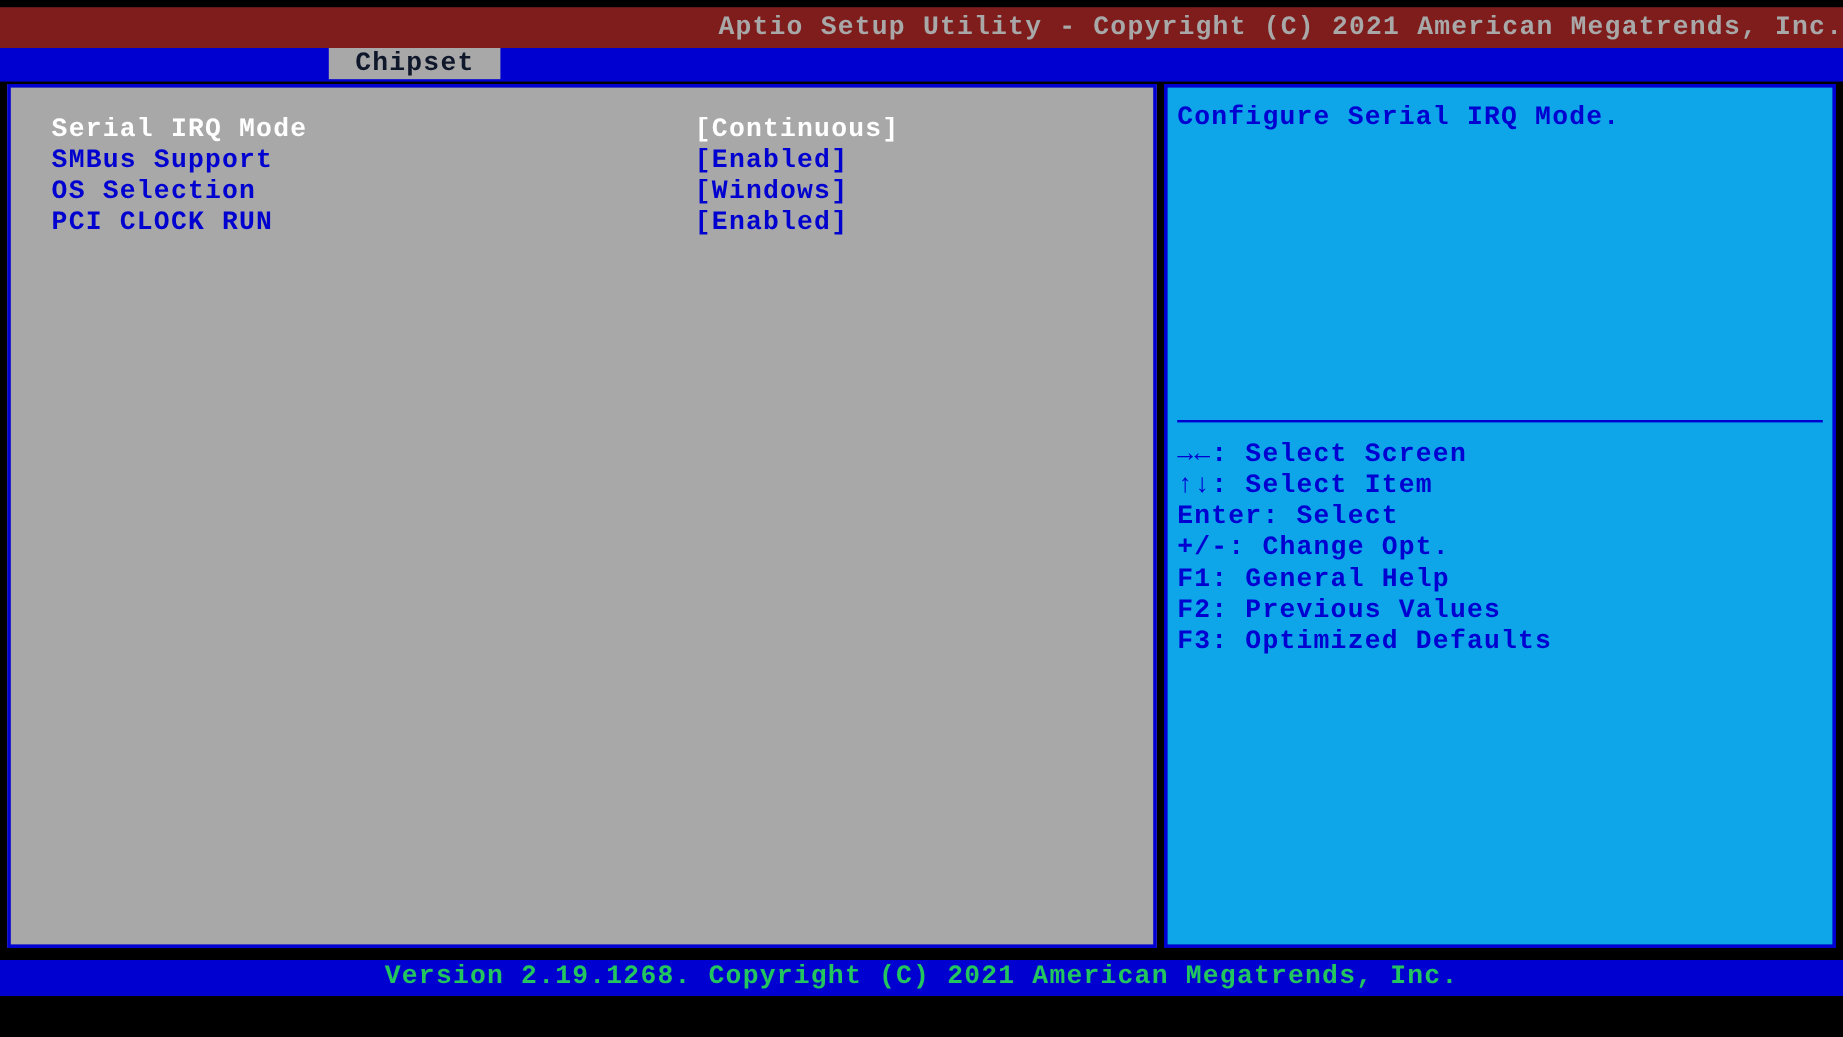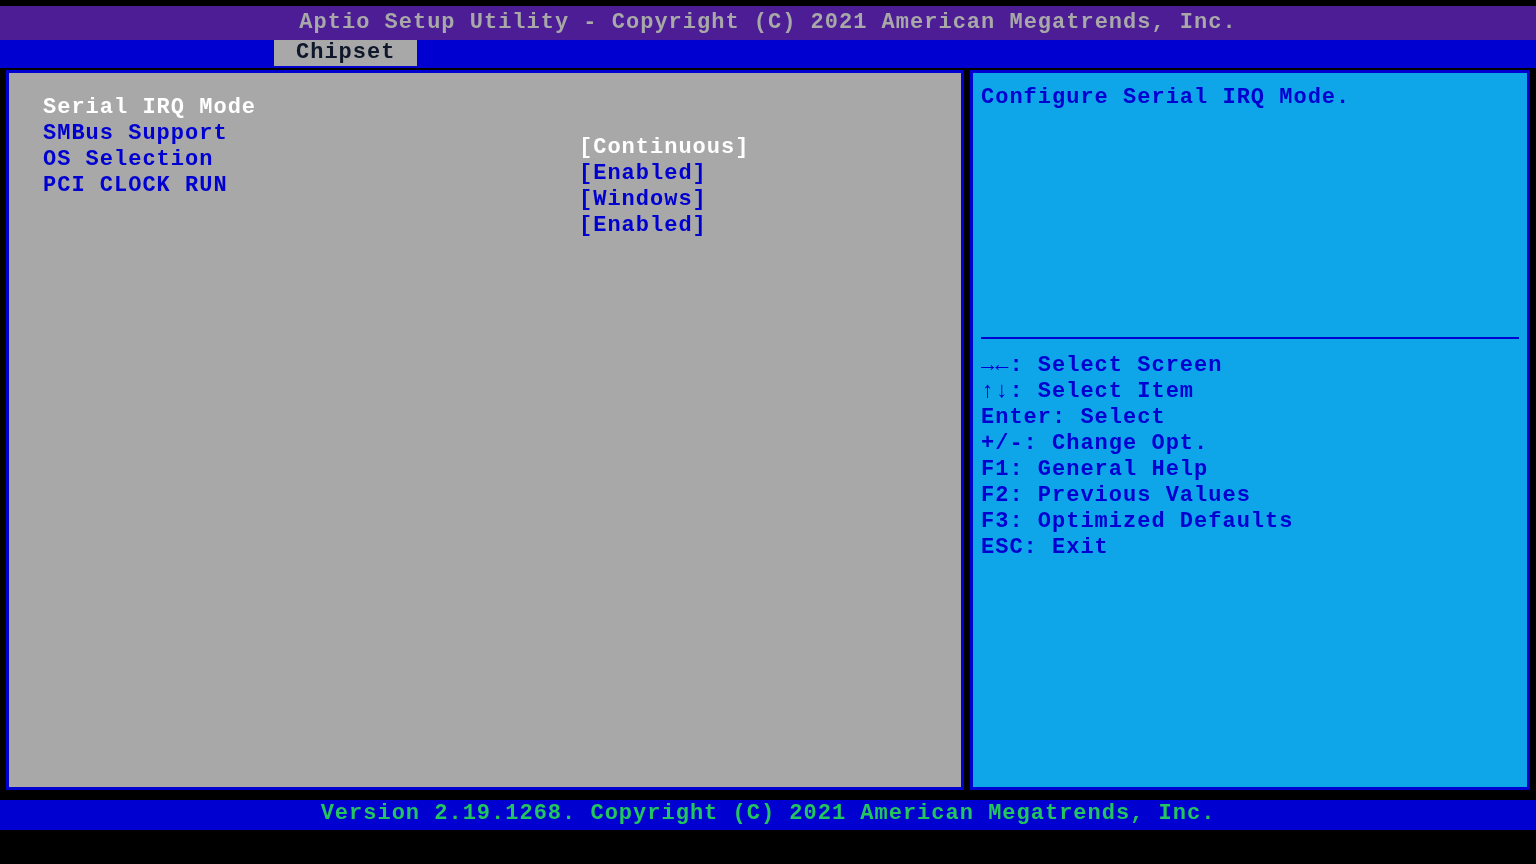--- a/index.html
+++ b/index.html
@@ -7,23 +7,23 @@
       width: 1536px;
       height: 864px;
       background: #000;
       font-family: 'Courier New', monospace;
       font-size: 22px;
       font-weight: bold;
       overflow: hidden;
       letter-spacing: 1px;
     }
     .header-bar {
-      background: #4c1d95;
+      background: #7f1d1d;
       color: #a8a8a8;
-      text-align: center;
+      text-align: right;
       height: 34px;
       line-height: 34px;
       margin-top: 6px;
     }
     .tab-row {
       background: #0000d0;
       height: 28px;
       display: flex;
       align-items: flex-start;
     }
@@ -78,21 +78,20 @@
     .setting-row.selected .setting-label,
     .setting-row.selected .setting-value {
       color: #ffffff;
     }
     .setting-label {
       width: 536px;
       white-space: pre;
     }
     .setting-value {
       white-space: pre;
-      margin-top: 40px;
     }
     .hotkey-row {
       height: 26px;
       line-height: 26px;
       white-space: pre;
     }
     .side-spacer {
       flex: 1;
     }
     .footer-bar {
@@ -150,21 +149,20 @@
     <div class="side-spacer" style="height:300px;"></div>
     <div class="divider"></div>
     <div class="hotkeys">
       <div class="hotkey-row">→←: Select Screen</div>
       <div class="hotkey-row">↑↓: Select Item</div>
       <div class="hotkey-row">Enter: Select</div>
       <div class="hotkey-row">+/-: Change Opt.</div>
       <div class="hotkey-row">F1: General Help</div>
       <div class="hotkey-row">F2: Previous Values</div>
       <div class="hotkey-row">F3: Optimized Defaults</div>
-      <div class="hotkey-row">ESC: Exit</div>
     </div>
     <div class="side-spacer"></div>
   </div>
 
 </div>
 
 <div class="footer-bar">
   <span>Version 2.19.1268. Copyright (C) 2021 American Megatrends, Inc.</span>
 </div>
 

